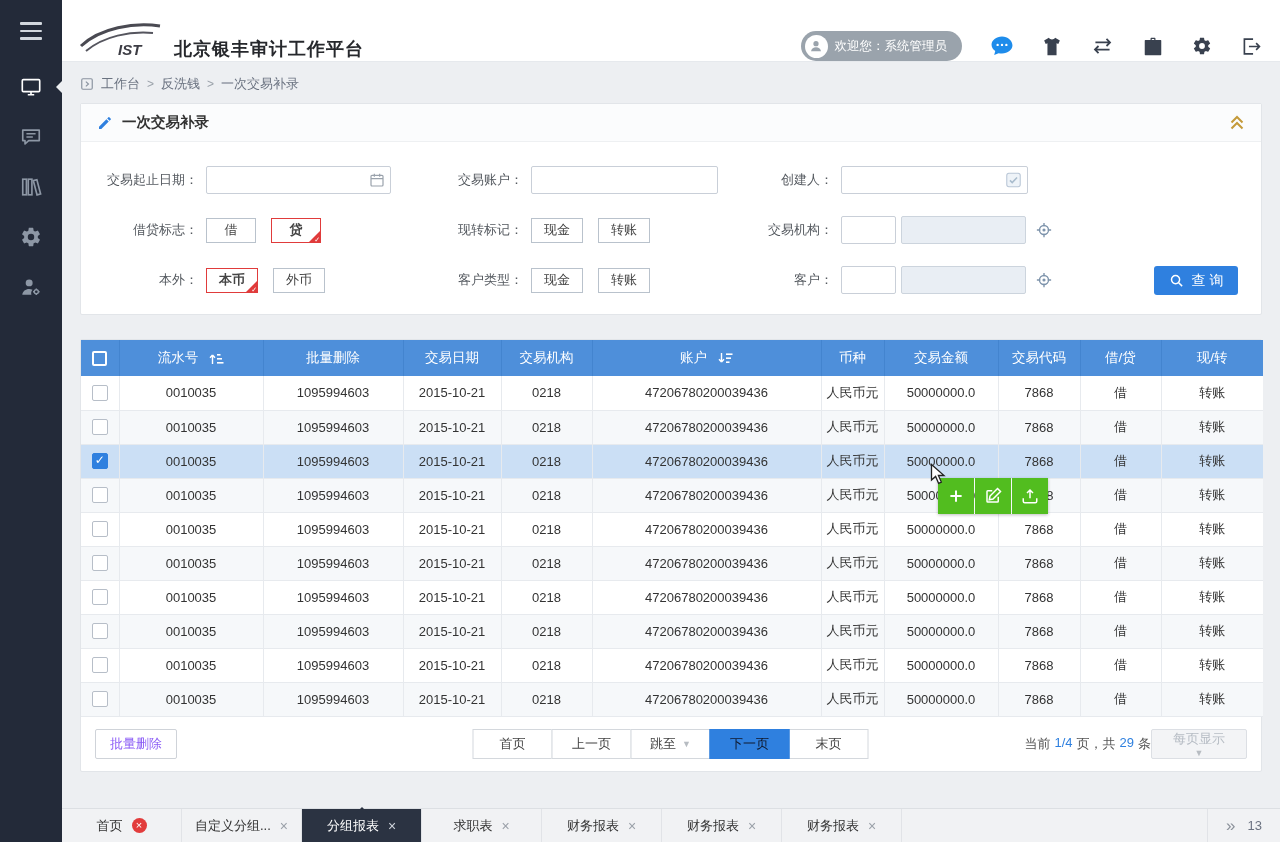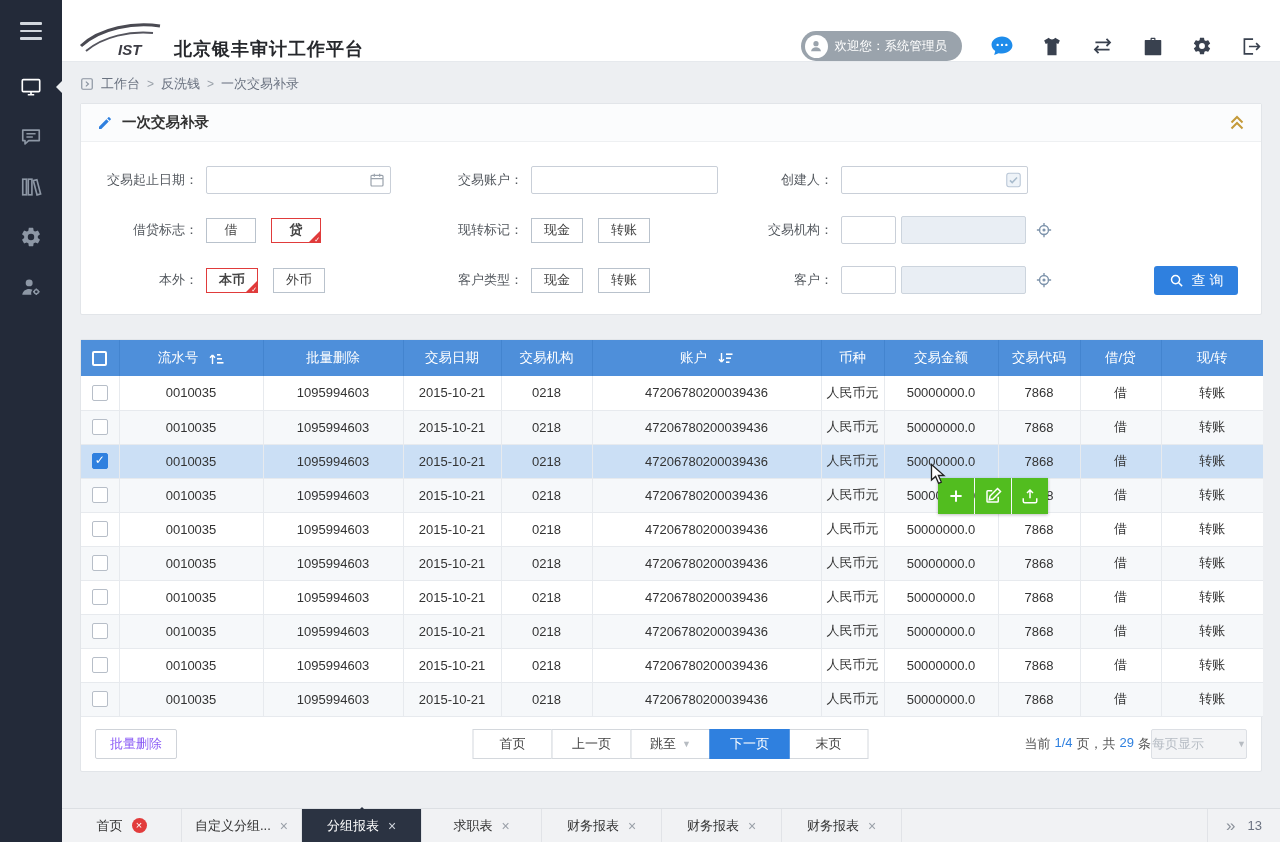--- a/index.html
+++ b/index.html
@@ -96,28 +96,28 @@
     display:flex; align-items:center; justify-content:center; }
   .cursor { position:absolute; left:849px; top:123px; z-index:6; pointer-events:none; }
 
   
   .pager { position:relative; display:flex; align-items:center; padding:12px 14px; }
   .btn-plain { height:30px; padding:0 14px; border:1px solid #cfd3d9; background:#fff; border-radius:2px;
     font-size:13px; color:#8b5cf6; cursor:pointer; }
   .pg-group { position:absolute; left:50%; transform:translateX(-50%); display:flex; }
   .pg-btn { min-width:80px; height:30px; border:1px solid #d4d8dd; background:#fff; margin-left:-1px;
     display:flex; align-items:center; justify-content:center; gap:6px; font-size:13px; color:#444; cursor:pointer; }
-  .pg-btn.primary { background:var(--accent-blue,#2f80df); border-color:var(--accent-blue,#2f80df); color:#ffffff; position:relative; z-index:1; }
+  .pg-btn.primary { background:var(--accent-blue,#2f80df); border-color:var(--accent-blue,#2f80df); color:#0f172a; position:relative; z-index:1; }
   .caret { font-size:9px; color:#b7bcc2; }
   .pg-right { margin-left:auto; display:flex; align-items:center; }
   .pg-info { color:#555; font-size:13px; display:flex; gap:4px; }
   .pg-info .blue { color:var(--accent-blue,#2f80df); }
   .page-size { width:96px; height:30px; border:1px solid #dcdfe4; background:#f3f4f6; border-radius:2px;
     color:#b6bcc4; font-size:13px; display:flex; align-items:center; justify-content:space-between;
-    padding:0 0; cursor:pointer; }
+    padding:0 0; cursor:pointer;flex-direction:column; }
 
   
   .tabbar { position:absolute; left:62px; right:0; bottom:0; height:34px; background:#f1f2f4;
     border-top:1px solid #dcdfe3; display:flex; align-items:stretch; z-index:10; }
   .tabs { display:flex; align-items:stretch; }
   .tab { width:120px; display:flex; align-items:center; justify-content:center; gap:9px;
     border-right:1px solid #e1e3e7; font-size:13px; color:#333; cursor:pointer; position:relative; }
   .tab.active { background:var(--tab-active-bg,#2b3342); color:#fff; }
   .tab.active::before { content:""; position:absolute; top:-8px; left:50%; margin-left:-6px;
     border:6px solid transparent; border-bottom-color:var(--tab-active-bg,#2b3342); }

